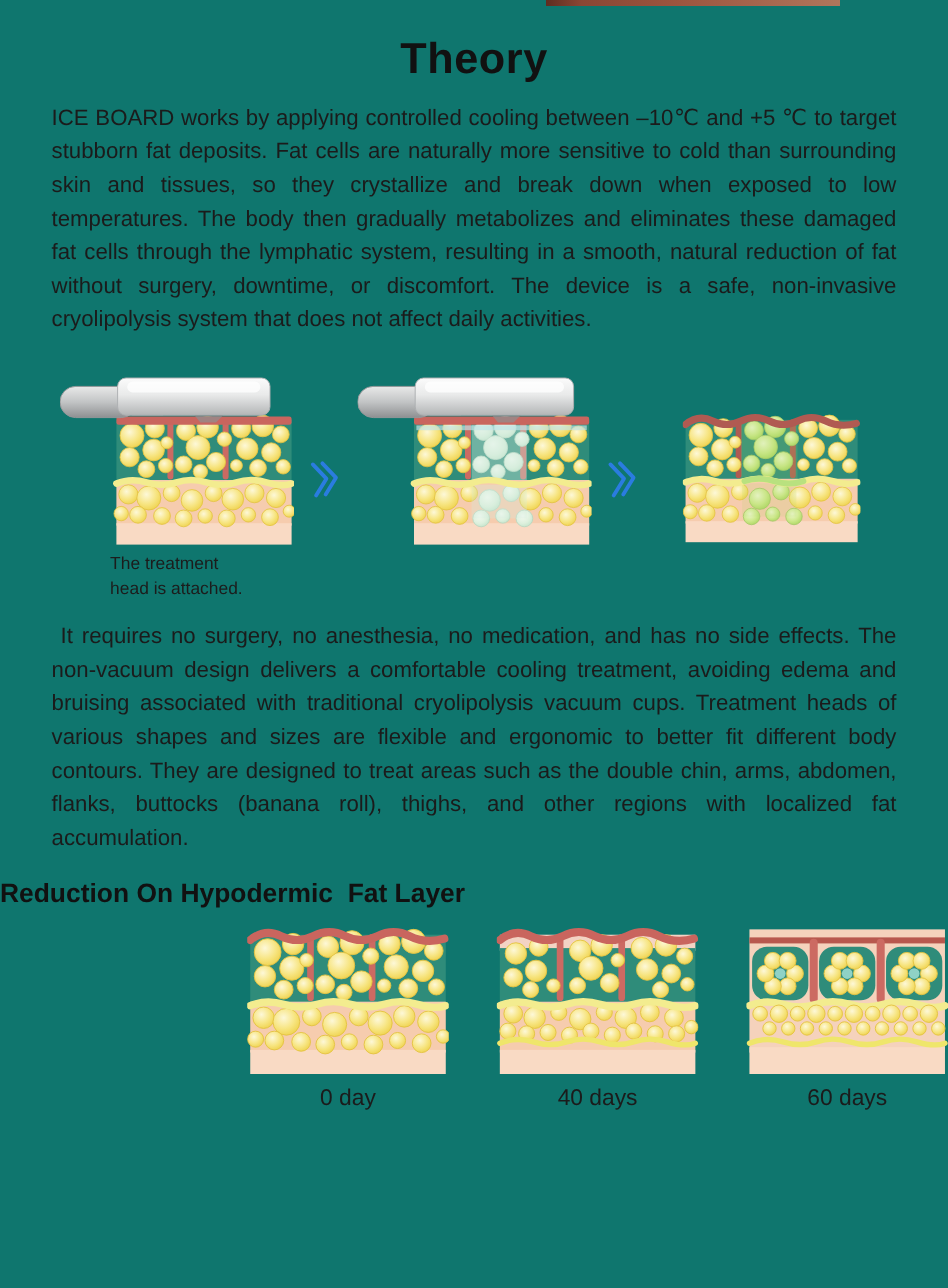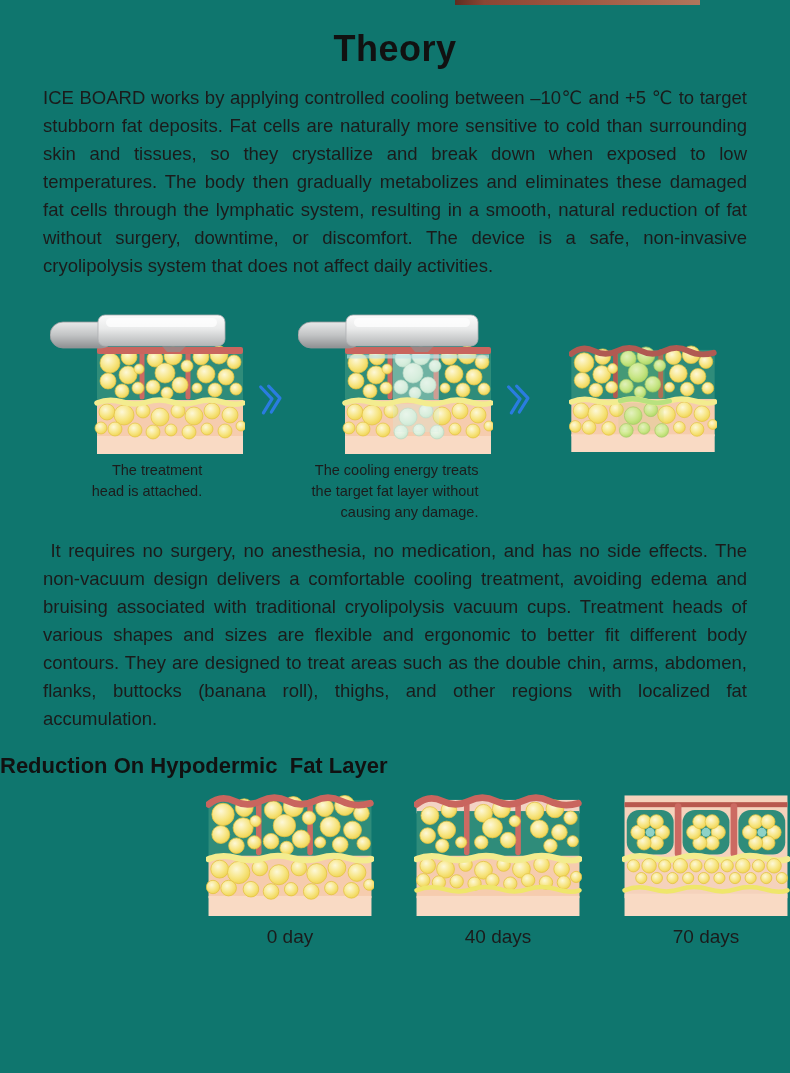--- a/index.html
+++ b/index.html
@@ -7,21 +7,21 @@
   .page{position:relative;width:790px;height:1073px;margin:0 auto;background:#0f766e;overflow:hidden;}
   .top-strip{position:absolute;top:0;left:455px;width:245px;height:5px;
     background:linear-gradient(90deg,#5e2d20 0%,#8a4634 12%,#9c553f 45%,#b0765c 100%);}
   .title{margin:28px 0 0;text-align:center;font-size:36px;font-weight:bold;letter-spacing:.5px;color:#111;}
   .body-text{width:704px;margin:14px auto 0;font-size:18.5px;line-height:28px;
     text-align:justify;white-space:pre-wrap;color:#1b1b1b;}
   .process-row{display:flex;justify-content:center;align-items:flex-start;margin-top:22px;}
   .step{width:218px;display:flex;flex-direction:column;align-items:center;}
   .fig{display:block;}
   .step3-fig{margin-top:40px;}
-  .caption{margin-top:6px;font-size:14.5px;line-height:21px;text-align:right;
+  .caption{margin-top:6px;font-size:14.5px;line-height:21px;text-align:left;
     white-space:pre-line;color:#1c1c1c;}
   .arrow{width:30px;margin-top:80px;display:flex;justify-content:center;}
   .arrow svg{transform:rotate(-6deg);}
   .subheading{margin:20px 0 0;text-align:left;font-size:22px;font-weight:bold;
     white-space:pre-wrap;color:#111;}
   .timeline-row{display:flex;justify-content:flex-end;gap:40px;margin-top:12px;}
   .timeline-item{display:flex;flex-direction:column;align-items:center;}
   .tl-label{margin-top:10px;font-size:19px;color:#1b1b1b;}
   .defs-holder{position:absolute;width:0;height:0;overflow:hidden;}
 </style>
@@ -188,23 +188,20 @@
           <use href="#memb"></use>
         </g>
         <g>
           <rect x="0" y="20" width="64" height="26" rx="13" fill="url(#headArmG)" stroke="#96989a" stroke-width="0.8"></rect>
           <path d="M58,26 L86,21 L86,44 L60,44 Z" fill="#aeb0b2"></path>
           <rect x="48" y="13" width="132" height="31" rx="7" fill="url(#headPlateG)" stroke="#aeb0b2" stroke-width="0.8"></rect>
           <rect x="56" y="16" width="116" height="9" rx="4.5" fill="#ffffff" opacity="0.75"></rect>
           <path d="M112,44 L136,44 L130,50 L117,50 Z" fill="#8e9092" opacity="0.7"></path>
         </g>
       </svg>
-      <div class="caption">The cooling energy treats
-the target fat layer without
-causing any damage.</div>
     </div>
 
     <div class="arrow">
       <svg width="24" height="34" viewBox="0 0 24 34">
         <g fill="none" stroke="#2a7ce0" stroke-width="3.2" stroke-linecap="round" stroke-linejoin="round">
           <polyline points="3,4 13,17 3,30"></polyline>
             <polyline points="11,4 21,17 11,30"></polyline>
         </g>
       </svg>
     </div>
@@ -356,18 +353,18 @@
             <circle cx="73" cy="78" r="5"></circle>
             <circle cx="87" cy="78" r="5"></circle>
             <circle cx="101" cy="78" r="5"></circle>
             <circle cx="115" cy="78" r="5"></circle>
             <circle cx="129" cy="78" r="5"></circle>
             <circle cx="143" cy="78" r="5"></circle>
         </g>
         <rect x="2" y="92" width="146" height="20" fill="#f9dac4"></rect>
         <use href="#yline"></use>
       </svg>
-      <div class="tl-label">70 days</div>
+      <div class="tl-label">60 days</div>
     </div>
 
   </div>
 
 </div>
 
 </body></html>

